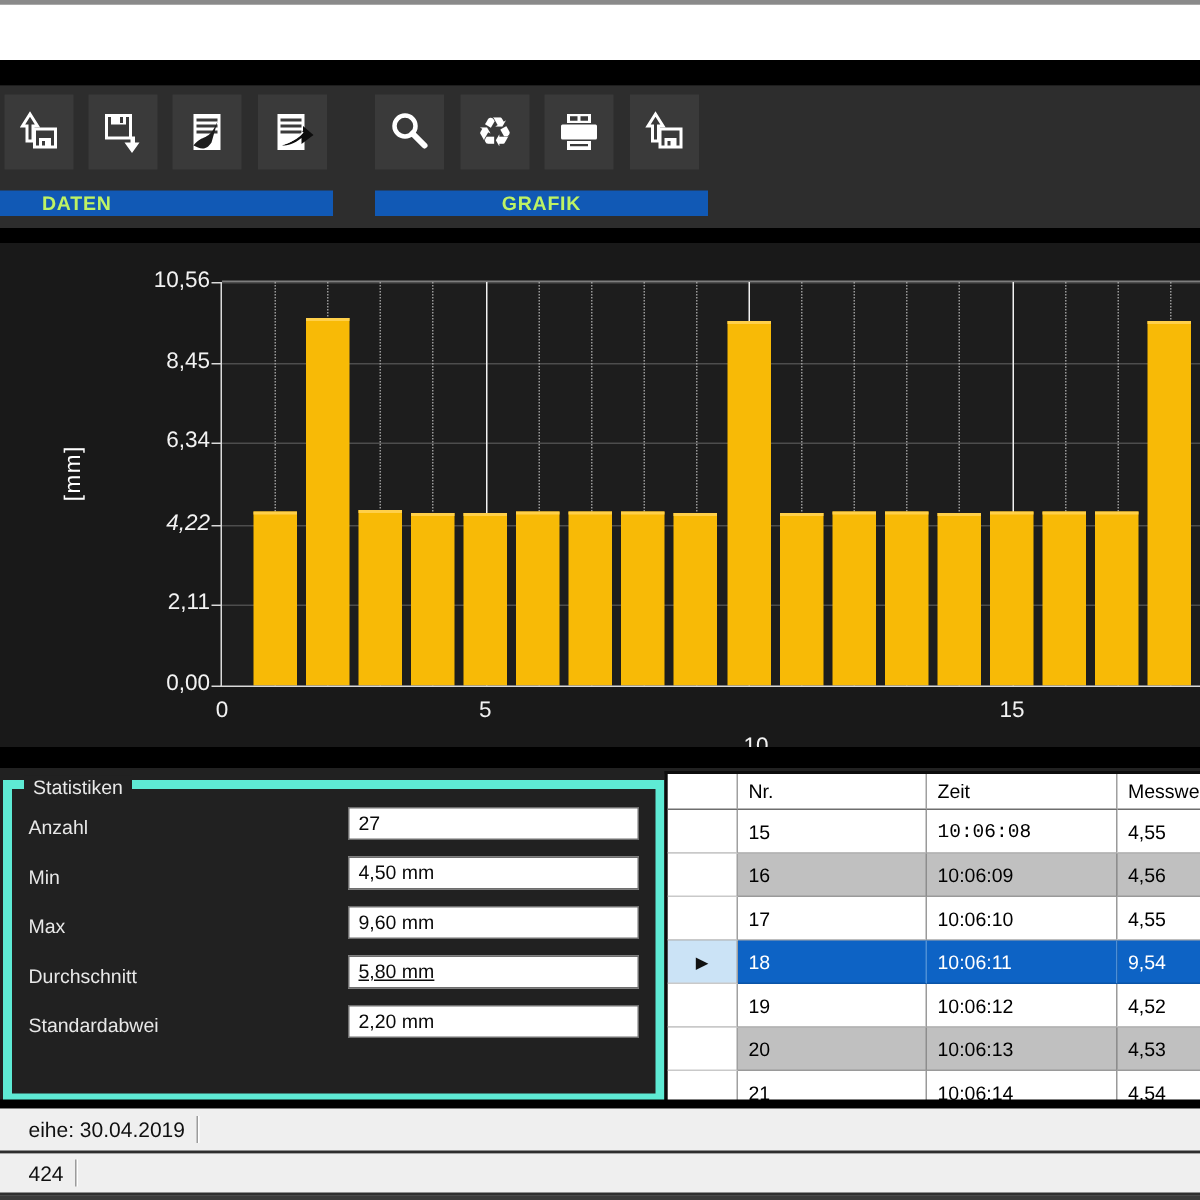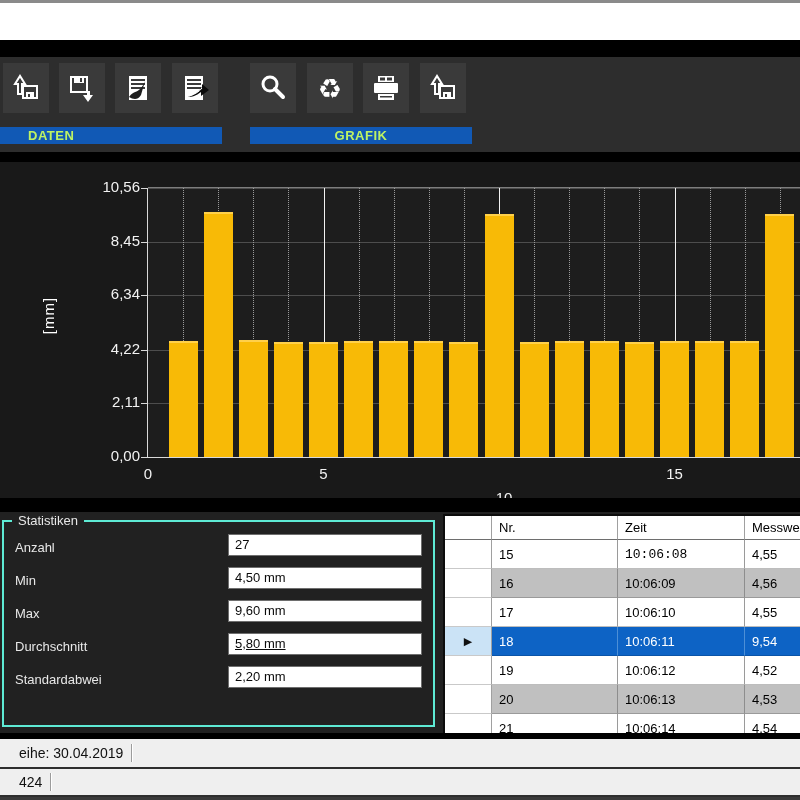--- a/index.html
+++ b/index.html
@@ -50,21 +50,21 @@
 
   
   #chart-panel-divider{left:0;top:498px;width:800px;height:14px;background:#000000;}
 
   
   #bottom-panel{left:0;top:512px;width:800px;height:221px;background:#212121;}
 
   
   #stats-box{
     position:absolute;left:2px;top:8px;width:429px;height:203px;
-    border:2px solid #5eead4;
+    border:6px solid #5eead4;
   }
   #stats-title{
     position:absolute;left:8px;top:-9px;background:#212121;padding:0 6px;
     color:#e8e8e8;font-size:13px;
   }
   .stat-label{position:absolute;left:11px;color:#e8e8e8;font-size:13px;height:24px;line-height:24px;}
   .stat-input{
     position:absolute;left:224px;width:186px;height:20px;background:#ffffff;
     border:1px solid #6e6e6e;color:#0a0a0a;font-size:13px;line-height:20px;
     padding:0 0 0 6px;font-family:"Liberation Sans",sans-serif;
@@ -206,21 +206,21 @@
   </div>
 </div>
 
 <div class="abs" id="black-strip-toolbar"></div>
 
 <div class="abs" id="chart-region">
   <div id="y-axis-title">[mm]</div>
   <div id="y-labels">
       <div class="ylab" style="top: 286px; left: 70px; right: auto; position: absolute; width: 70px;">0,00</div>
       <div class="ylab" style="top: 232.251px; left: 70px; right: auto; position: absolute; width: 70px;">2,11</div>
-      <div class="ylab" style="top: 178.502px; left: 70px; right: auto; position: absolute; width: 70px;">4,22</div>
+      <div class="ylab" style="top: 178.502px; left: 70px; right: auto; position: absolute; width: 70px; font-style: italic;">4,22</div>
       <div class="ylab" style="top: 124.498px; left: 70px; right: auto; position: absolute; width: 70px;">6,34</div>
       <div class="ylab" style="top: 70.7491px; left: 70px; right: auto; position: absolute; width: 70px;">8,45</div>
       <div class="ylab" style="top: 17px; left: 70px; right: auto; position: absolute; width: 70px;">10,56</div>
     </div>
   <div id="plot">
     <div id="gridlines">
         <div class="ytick-mark" style="top: 269px;"></div>
         <div class="hgrid" style="top: 215.251px;"></div>
         <div class="ytick-mark" style="top: 215.251px;"></div>
         <div class="hgrid" style="top: 161.502px;"></div>

